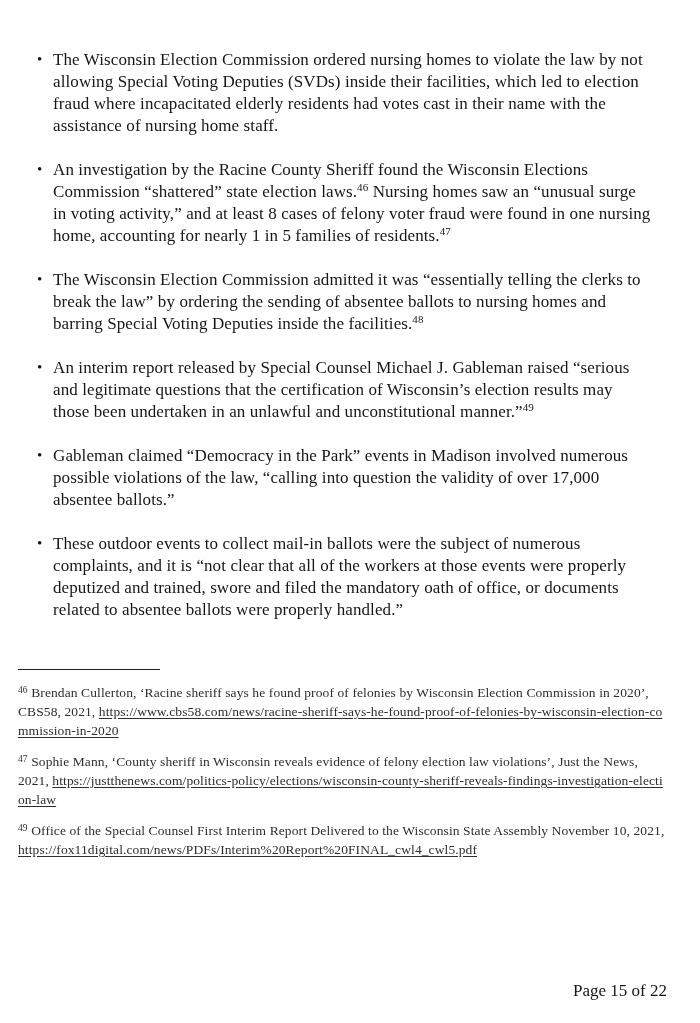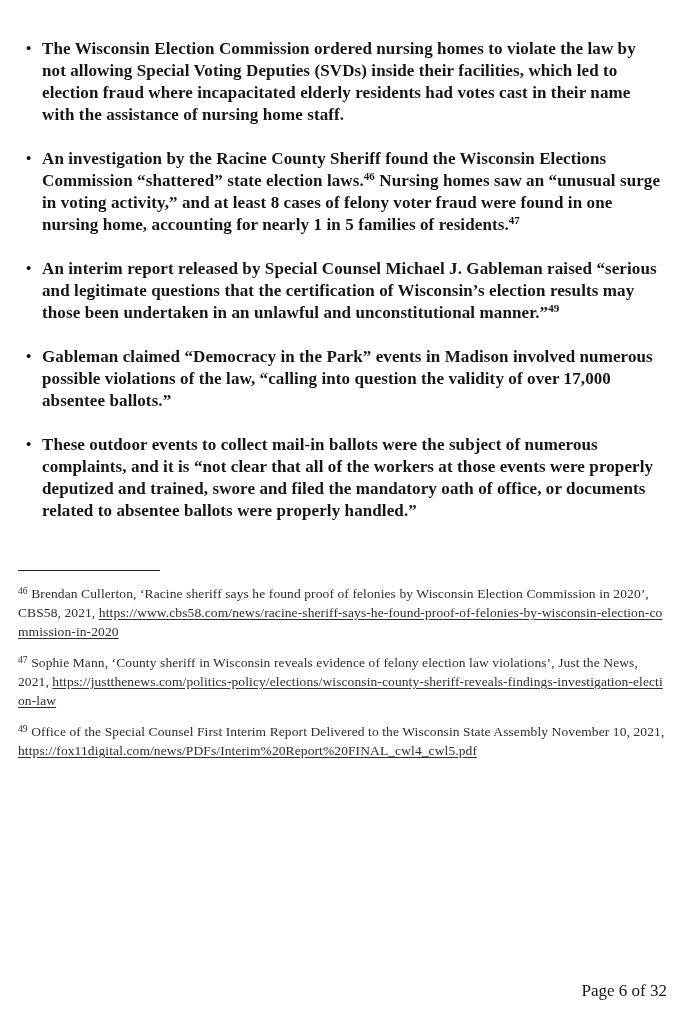--- a/index.html
+++ b/index.html
@@ -8,21 +8,21 @@
     width: 700px;
     height: 1023px;
     margin: 0 auto;
     background: #ffffff;
     box-sizing: border-box;
     padding: 33px 32px 0 18px;
     font-family: "Liberation Serif", serif;
     color: #161616;
     overflow: hidden;
   }
-  ul.bullets { list-style: none; margin: 5px; padding: 0 0 0 3px; font-weight: bold; }
+  ul.bullets { list-style: none; margin: 16px; padding: 0 0 0 3px; }
   ul.bullets li {
     position: relative;
     padding-left: 16px;
     margin-bottom: 22px;
     font-size: 17px;
     line-height: 22px;
     letter-spacing: 0.1px;
   }
   ul.bullets li::before {
     content: "\2022";
@@ -78,20 +78,23 @@
 <div class="page">
 
   <ul class="bullets">
     <li>
       <span>The Wisconsin Election Commission ordered nursing homes to violate the law by not allowing Special Voting Deputies (SVDs) inside their facilities, which led to election fraud where incapacitated elderly residents had votes cast in their name with the assistance of nursing home staff.</span>
     </li>
     <li>
       <span>An investigation by the Racine County Sheriff found the Wisconsin Elections Commission “shattered” state election laws.</span><sup>46</sup><span> Nursing homes saw an “unusual surge in voting activity,” and at least 8 cases of felony voter fraud were found in one nursing home, accounting for nearly 1 in 5 families of residents.</span><sup>47</sup>
     </li>
     <li>
+      <span>The Wisconsin Election Commission admitted it was “essentially telling the clerks to break the law” by ordering the sending of absentee ballots to nursing homes and barring Special Voting Deputies inside the facilities.</span><sup>48</sup>
+    </li>
+    <li>
       <span>An interim report released by Special Counsel Michael J. Gableman raised “serious and legitimate questions that the certification of Wisconsin’s election results may those been undertaken in an unlawful and unconstitutional manner.”</span><sup>49</sup>
     </li>
     <li>
       <span>Gableman claimed “Democracy in the Park” events in Madison involved numerous possible violations of the law, “calling into question the validity of over 17,000 absentee ballots.”</span>
     </li>
     <li>
       <span>These outdoor events to collect mail-in ballots were the subject of numerous complaints, and it is “not clear that all of the workers at those events were properly deputized and trained, swore and filed the mandatory oath of office, or documents related to absentee ballots were properly handled.”</span>
     </li>
   </ul>
 
@@ -105,14 +108,14 @@
     <div class="footnote">
       <sup>47</sup><span> Sophie Mann, ‘County sheriff in Wisconsin reveals evidence of felony election law violations’, Just the News, 2021, </span><a class="fn-link">https://justthenews.com/politics-policy/elections/wisconsin-county-sheriff-reveals-findings-investigation-election-law</a><span></span>
     </div>
 
 
     <div class="footnote">
       <sup>49</sup><span> Office of the Special Counsel First Interim Report Delivered to the Wisconsin State Assembly November 10, 2021, </span><a class="fn-link">https://fox11digital.com/news/PDFs/Interim%20Report%20FINAL_cwl4_cwl5.pdf</a><span></span>
     </div>
   </div>
 
-  <div class="footer">Page 6 of 32</div>
+  <div class="footer">Page 15 of 22</div>
 </div>
 
 </body></html>

